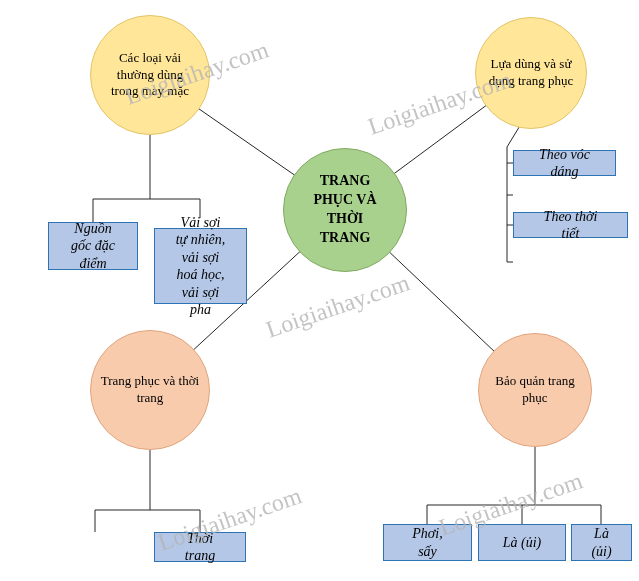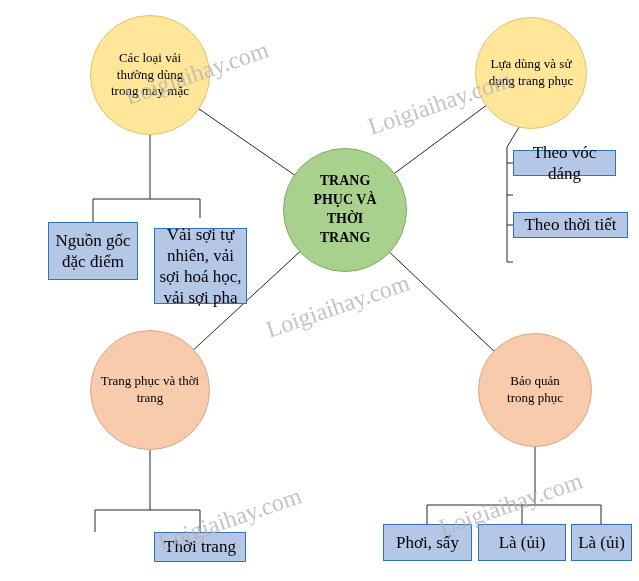--- a/index.html
+++ b/index.html
@@ -35,23 +35,24 @@
   .circle.peach  { background:#f8cbad; border:1px solid #e2a57e; }
   .circle.green  { background:#a9d18e; border:1px solid #82aa61; font-weight:bold; font-size:14px; line-height:1.35; }
   .box {
     position:absolute;
     background:#b4c7e7;
     border:1.5px solid #2e74b5;
     display:flex;
     align-items:center;
     justify-content:center;
     text-align:center;
-    font-size:17px;
+    font-size:14px;
     line-height:1.25;
-    padding:2px 0;
+    padding:2px 20px;
+    font-style:italic;
   }
   .watermark {
     position:absolute;
     font-size:24px;
     color:#b5b5b5;
     opacity:0.8;
     transform:rotate(-19deg);
     white-space:nowrap;
     pointer-events:none;
     z-index:20;
@@ -92,24 +93,24 @@
 
   <div class="circle yellow node" style="left:475px;top:17px;width:112px;height:112px">
     <span class="lbl" style="width:88px">Lựa dùng và sử dụng trang phục</span>
   </div>
 
   <div class="circle peach node" style="left:90px;top:330px;width:120px;height:120px">
     <span class="lbl" style="width:100px">Trang phục và thời trang</span>
   </div>
 
   <div class="circle peach node" style="left:478px;top:333px;width:114px;height:114px">
-    <span class="lbl" style="width:80px">Bảo quản trong phục</span>
+    <span class="lbl" style="width:80px">Bảo quản trang phục</span>
   </div>
 
-  <div class="box node" style="left:48px;top:222px;width:90px;height:58px">Nguồn gốc đặc điểm</div>
+  <div class="box node" style="left:48px;top:222px;width:90px;height:48px">Nguồn gốc đặc điểm</div>
   <div class="box node" style="left:154px;top:228px;width:93px;height:76px">Vải sợi tự nhiên, vải sợi hoá học, vải sợi pha</div>
 
   <div class="box node" style="left:513px;top:150px;width:103px;height:26px">Theo vóc dáng</div>
   <div class="box node" style="left:513px;top:212px;width:115px;height:26px">Theo thời tiết</div>
 
   <div class="box node" style="left:154px;top:532px;width:92px;height:30px">Thời trang</div>
 
   <div class="box node" style="left:383px;top:524px;width:89px;height:37px">Phơi, sấy</div>
   <div class="box node" style="left:478px;top:524px;width:88px;height:37px">Là (ủi)</div>
   <div class="box node" style="left:571px;top:524px;width:61px;height:37px">Là (ủi)</div>

